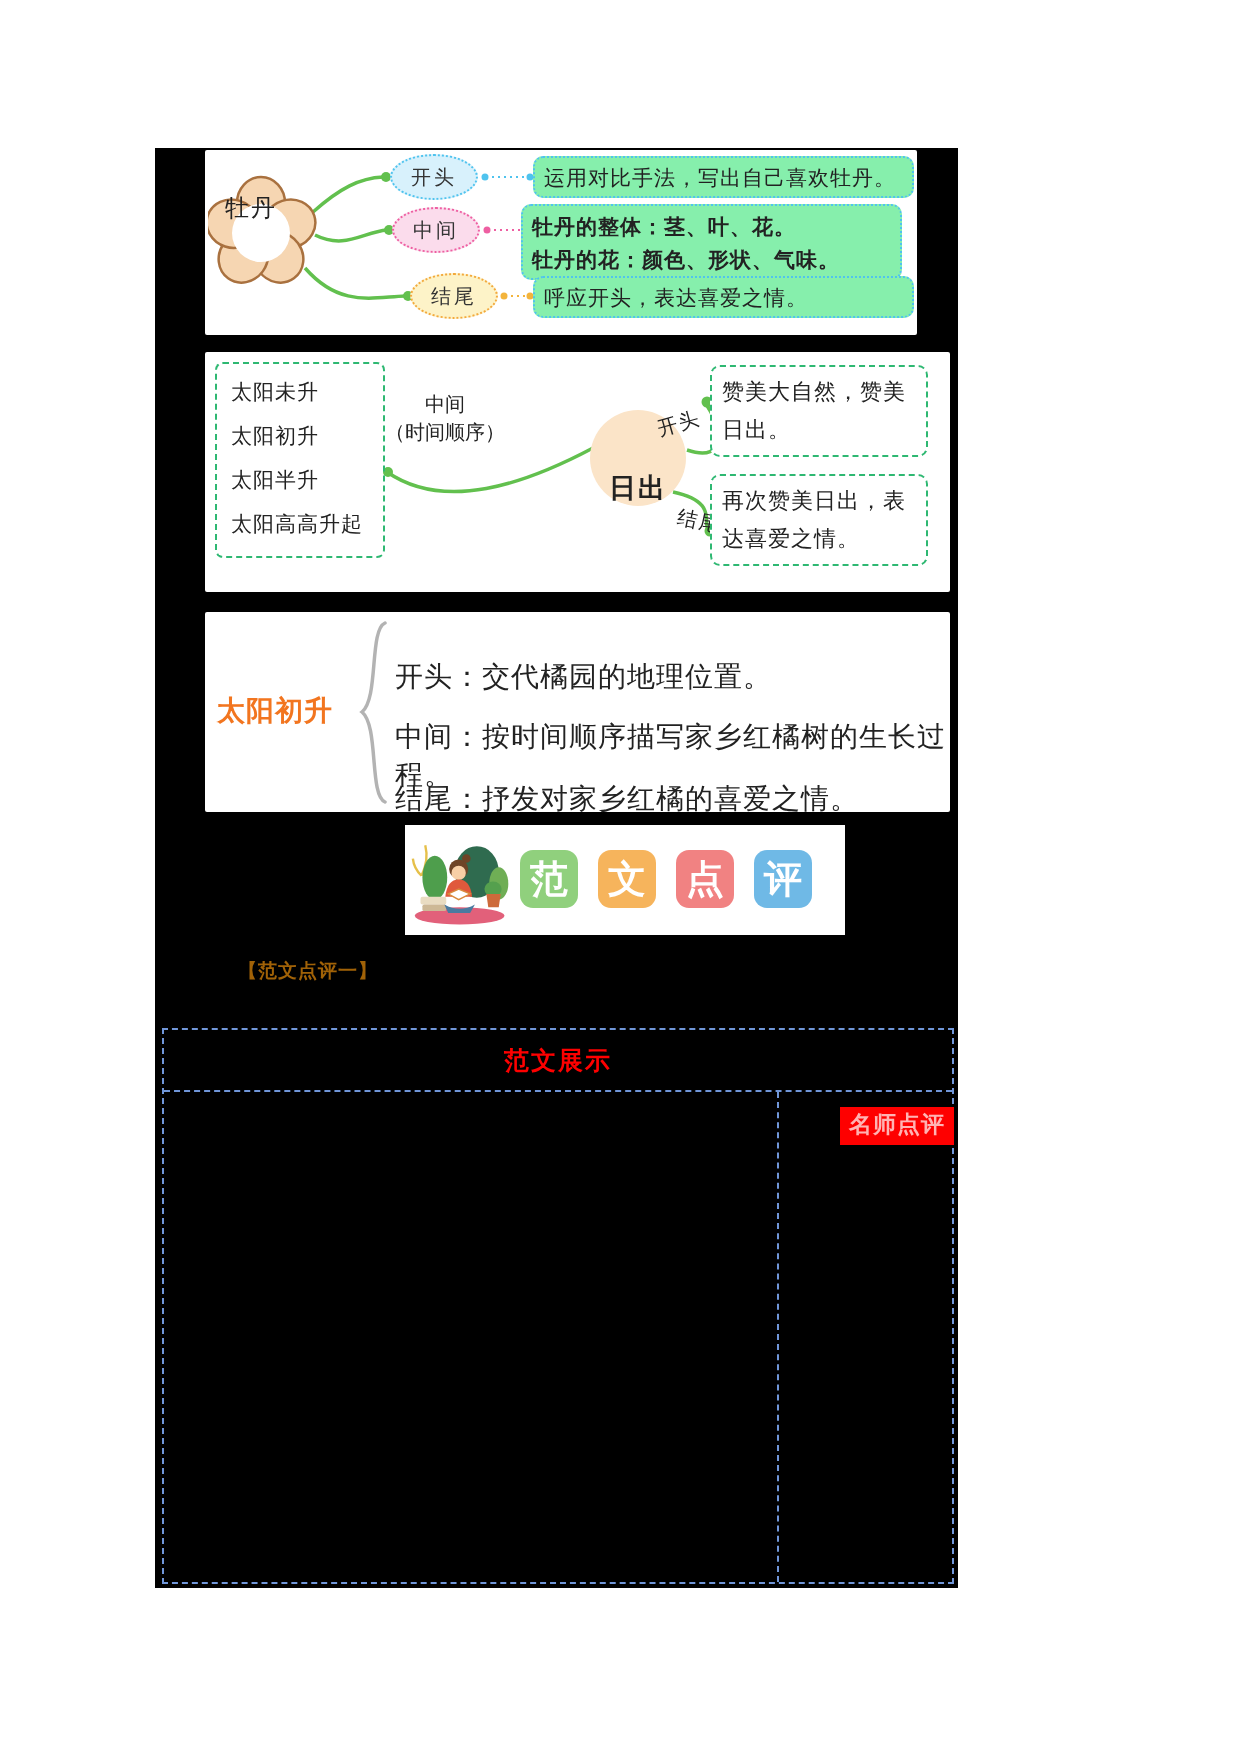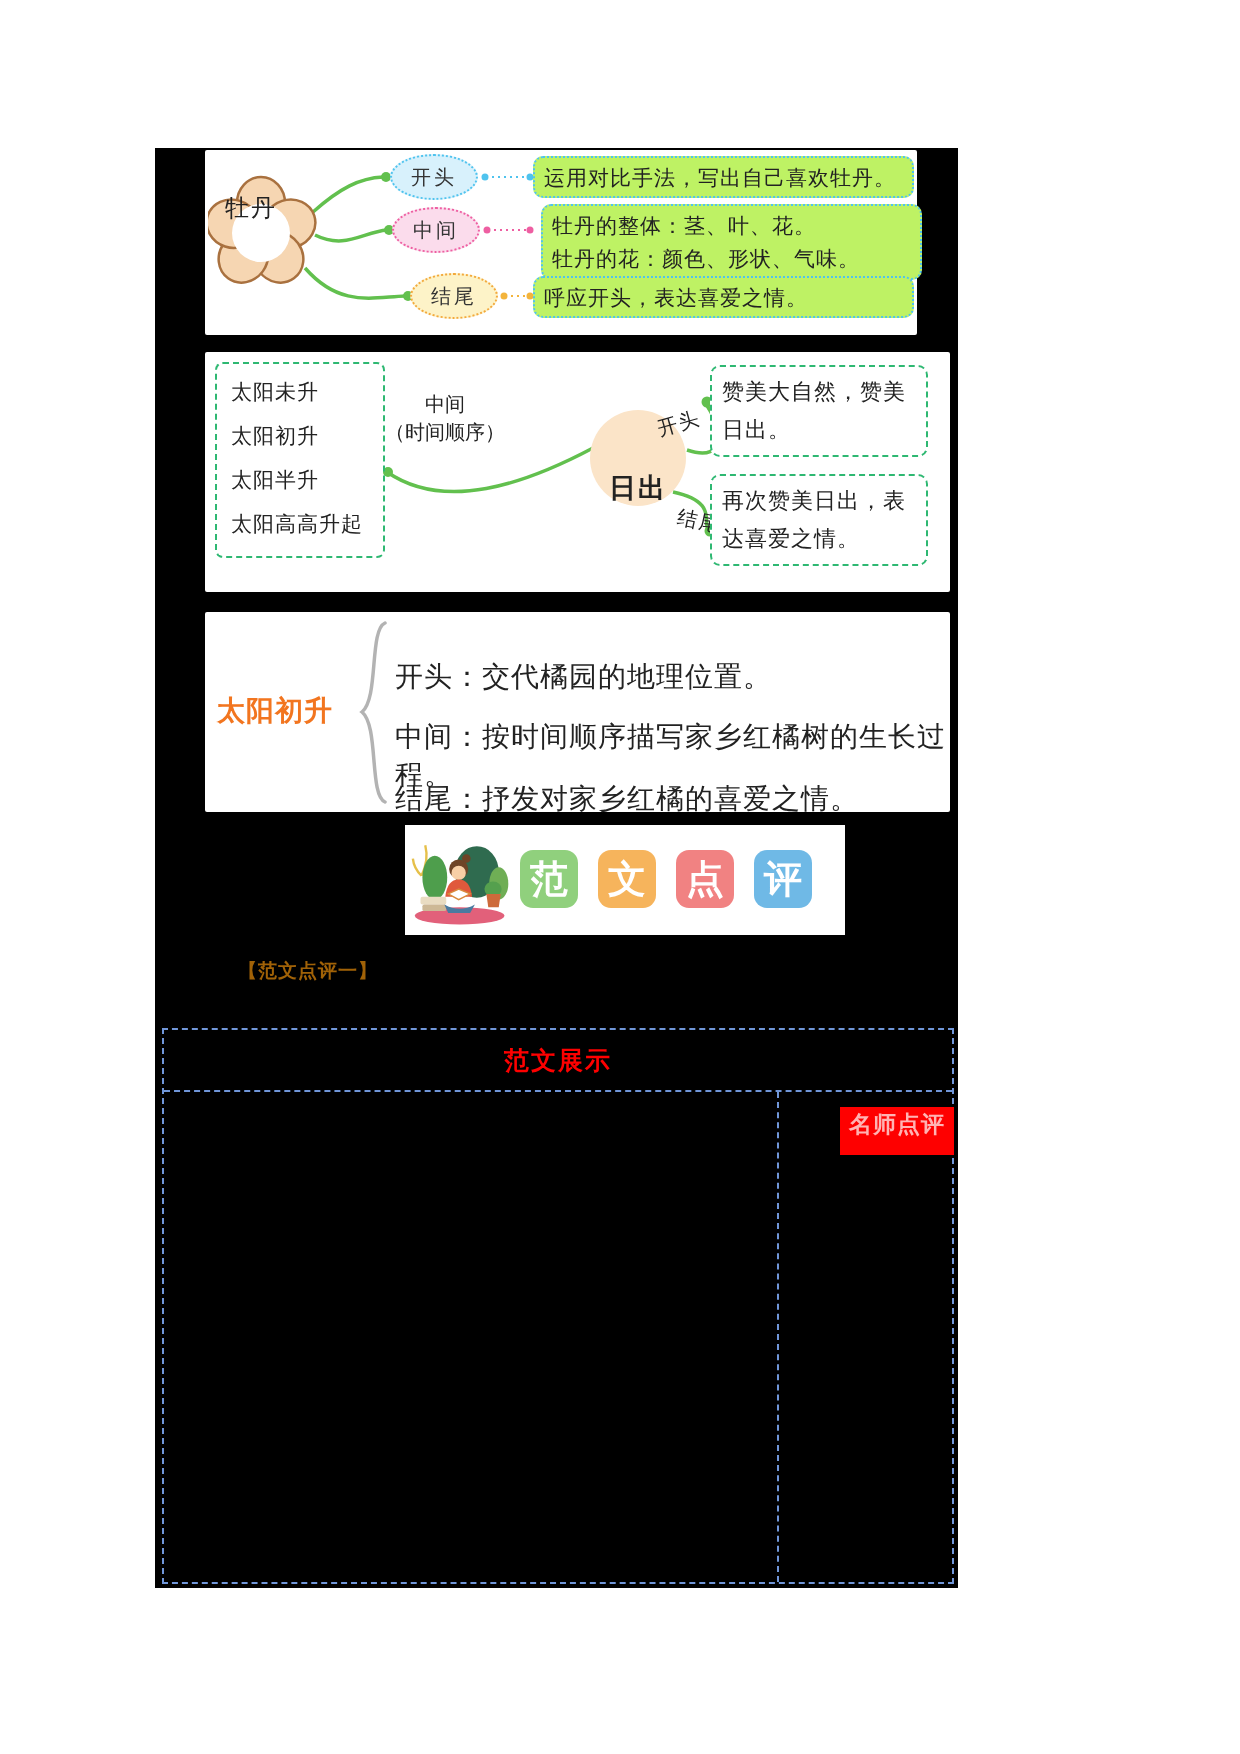--- a/index.html
+++ b/index.html
@@ -24,26 +24,26 @@
   }
   .ellipse {
     position:absolute; width:88px; height:46px; border-radius:50%;
     display:flex; align-items:center; justify-content:center;
     font-size:20px; color:#333; letter-spacing:3px;
   }
   .el-begin { left:185px; top:4px;  background:#d8f1fc; border:2px dotted #4fc3ee; }
   .el-mid   { left:187px; top:57px; background:#fbdcec; border:2px dotted #ee5fa2; }
   .el-end   { left:205px; top:123px;background:#fdf3c8; border:2px dotted #f3a93c; }
   .note-box {
-    position:absolute; background:#bef264; border:2px dotted #4fc3ee;
+    position:absolute; background:#86efac; border:2px dotted #4fc3ee;
     border-radius:10px; padding:4px 9px; font-size:21px; color:#222;
     line-height:33px; letter-spacing:1px;
   }
   .nb1 { left:328px; top:6px;   width:381px; height:42px; }
-  .nb2 { left:336px; top:54px;  width:381px; height:76px; }
+  .nb2 { left:316px; top:54px;  width:381px; height:76px;font-weight:bold; }
   .nb3 { left:328px; top:126px; width:381px; height:42px; }
   .svg-overlay { position:absolute; left:0; top:0; pointer-events:none; }
 
   
   .card2 { left:50px; top:204px; width:745px; height:240px; }
   .stage-box {
     position:absolute; left:10px; top:10px; width:170px; height:196px;
     border:2px dashed #2eb872; border-radius:8px;
   }
   .stage-item { position:absolute; left:14px; font-size:21px; color:#222; letter-spacing:1px; }
@@ -108,21 +108,21 @@
   .rt-title {
     color:#fe0000; font-size:25px; font-weight:bold;
     font-family:"DejaVu Sans", sans-serif; letter-spacing:2px;
   }
   .rt-body { position:relative; height:490px; }
   .rt-divider {
     position:absolute; left:613px; top:0; bottom:0; width:0;
     border-left:2px dashed #7096d8;
   }
   .teacher-label {
-    position:absolute; left:676px; top:15px; width:114px; height:48px;
+    position:absolute; left:676px; top:15px; width:114px; height:38px;
     background:#fe0000; color:#ffb3b3; font-size:23px; font-weight:bold;
     font-family:"DejaVu Sans", sans-serif; text-align:center; line-height:34px;
     letter-spacing:1px;
   }
 </style>
 </head>
 <body>
 
 <div class="page">
   <div class="canvas">

